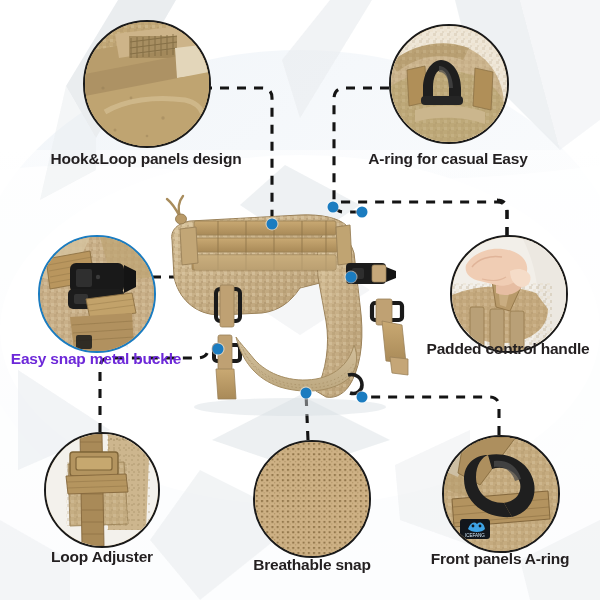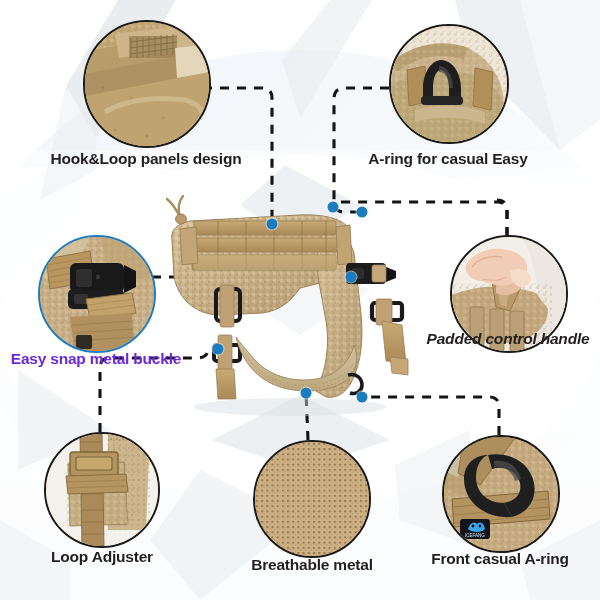--- a/index.html
+++ b/index.html
@@ -370,21 +370,21 @@
           <path d="M30,42 C38,44 48,44 54,40" fill="none" stroke="#dcae92" stroke-width="1.2" opacity="0.7"></path>
         </g>
 
         <g fill="#b9a077" stroke="#96794c" stroke-width="0.8">
           <rect x="18" y="70" width="14" height="44" rx="2"></rect>
           <rect x="38" y="72" width="14" height="42" rx="2"></rect>
           <rect x="58" y="74" width="14" height="40" rx="2"></rect>
         </g>
       </svg>
     </div>
-    <div class="cap" style="left:420px;top:330px;width:176px;font-style:italic;">Padded control handle</div>
+    <div class="cap" style="left:420px;top:340px;width:176px;">Padded control handle</div>
   </div>
 
   <div class="callout">
     <div class="bubble" style="left:44px;top:432px;width:112px;height:112px;">
       <svg class="art" viewBox="0 0 112 112" preserveAspectRatio="xMidYMid slice">
         <rect width="112" height="112" fill="#f3f1ec"></rect>
 
         <path d="M62,0 L104,0 L100,96 L62,96 Z" fill="#cdb68e"></path>
         <g fill="#9a835a" opacity="0.55">
           <rect x="64" y="4" width="2" height="2"></rect>
@@ -436,21 +436,21 @@
           <pattern id="meshDots" width="5.2" height="5.2" patternUnits="userSpaceOnUse">
             <rect width="5.2" height="5.2" fill="#cdb184"></rect>
             <rect x="0.8" y="0.8" width="2.1" height="2.1" rx="0.5" fill="#8a6f44"></rect>
             <rect x="3.4" y="3.4" width="1.3" height="1.3" rx="0.3" fill="#a88b5c" opacity="0.8"></rect>
           </pattern>
         </defs>
         <rect width="114" height="114" fill="url(#meshDots)"></rect>
         <rect width="114" height="114" fill="#d2b98c" opacity="0.12"></rect>
       </svg>
     </div>
-    <div class="cap" style="left:224px;top:556px;width:176px;">Breathable metal</div>
+    <div class="cap" style="left:224px;top:556px;width:176px;">Breathable snap</div>
   </div>
 
   <div class="callout">
     <div class="bubble" style="left:442px;top:435px;width:114px;height:114px;">
       <svg class="art" viewBox="0 0 114 114" preserveAspectRatio="xMidYMid slice">
         <rect width="114" height="114" fill="#c5ab7f"></rect>
         <rect width="114" height="114" fill="url(#camoDots)" opacity="0.5"></rect>
         <path d="M0,0 L30,0 L14,40 L0,34 Z" fill="#eceae6"></path>
         <path d="M0,30 L22,0 L56,0 L26,60 L0,52 Z" fill="#b59a6b" opacity="0.55"></path>
 
@@ -473,16 +473,16 @@
 
         <g>
           <rect x="16" y="82" width="30" height="20" rx="3" fill="#12161c"></rect>
           <path d="M24,92 C26,86 30,84 33,87 C36,84 40,86 41,92 C38,96 28,96 24,92 Z" fill="#3ea3e6"></path>
           <circle cx="29" cy="89" r="1.4" fill="#12161c"></circle>
           <circle cx="36" cy="89" r="1.4" fill="#12161c"></circle>
           <text x="31" y="100" font-family="Liberation Sans, sans-serif" font-size="4.5" fill="#cfe6f7" text-anchor="middle">ICEFANG</text>
         </g>
       </svg>
     </div>
-    <div class="cap" style="left:412px;top:550px;width:176px;">Front casual A-ring</div>
+    <div class="cap" style="left:412px;top:550px;width:176px;">Front panels A-ring</div>
   </div>
 
 </div>
 
 </body></html>

